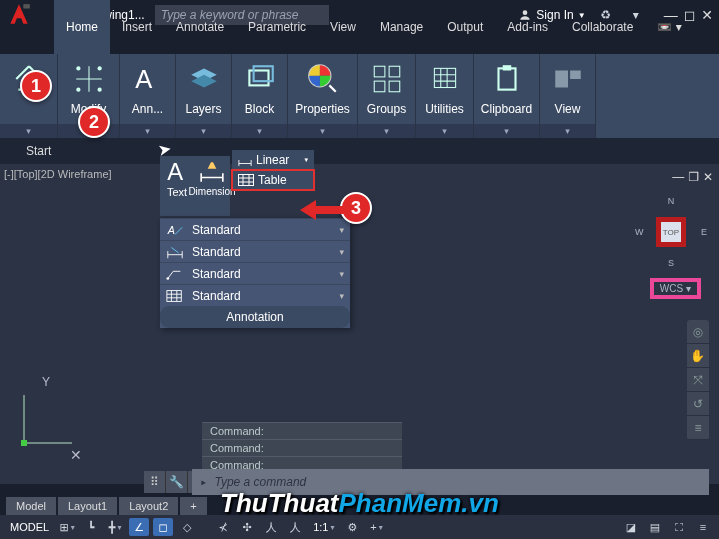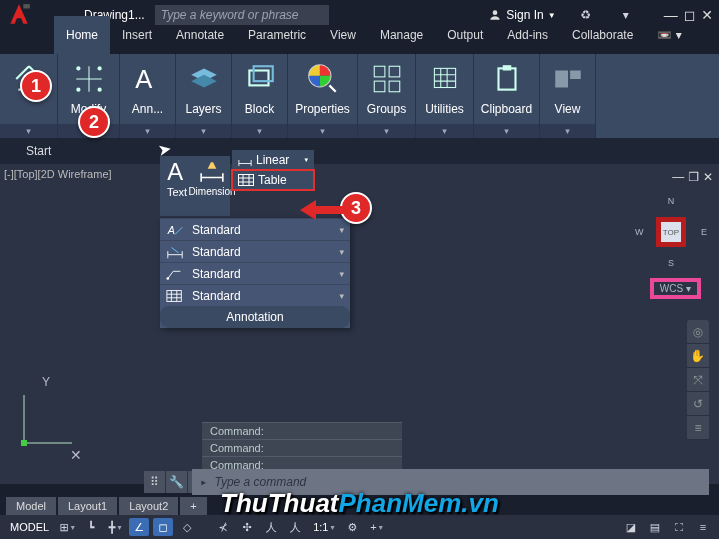--- a/index.html
+++ b/index.html
@@ -4,29 +4,29 @@
 <style>
   * { box-sizing: border-box; margin: 0; padding: 0; font-family: "Segoe UI", Arial, sans-serif; }
   body { background: #1a1f2e; color: #c0c0c0; width: 719px; height: 539px; overflow: hidden; position: relative; font-size: 12px; }
 
   
   .titlebar { background: #1a1f2e; height: 30px; display: flex; align-items: center; padding: 0 6px; }
   .logo { width: 26px; height: 26px; position: relative; display: flex; align-items: flex-end; }
   .logo svg { width: 26px; height: 26px; }
   .fname { margin-left: 52px; color: #fff; font-size: 12px; }
   .search-wrap { margin-left: 10px; background: #3a4050; width: 174px; height: 20px; display: flex; align-items: center; padding: 0 6px; font-style: italic; color: #9aa2b2; }
-  .title-right { margin-left: auto; display: flex; align-items: center; gap: 20px; }
+  .title-right { margin-left: auto; display: flex; align-items: center; gap: 10px; }
   .tbtn { width: 20px; height: 16px; display: flex; align-items: center; justify-content: center; color: #cfd4dd; }
   .signin { color: #fff; font-size: 12px; display: flex; align-items: center; gap: 4px; }
   .wm-btns { display: flex; gap: 6px; margin-left: 8px; }
   .wm-btns span { color: #ddd; font-size: 14px; cursor: default; }
 
   
   .tabs { height: 24px; background: #1a1f2e; display: flex; align-items: flex-end; padding-left: 54px; gap: 0; }
-  .tab { padding: 12px 12px; color: #ddd; font-size: 12px; }
+  .tab { padding: 20px 12px; color: #ddd; font-size: 12px; }
   .tab.active { background: #3b4a63; color: #fff; }
 
   
   .ribbon { background: #3b4a63; height: 84px; display: flex; }
   .panel { border-right: 1px solid #2a3245; position: relative; display: flex; flex-direction: column; align-items: center; justify-content: flex-start; padding: 6px 8px 0 8px; }
   .panel .big-icon { height: 38px; display: flex; align-items: center; justify-content: center; }
   .panel .plabel { margin-top: 4px; color: #fff; font-size: 12px; text-align: center; }
   .drop-strip { position: absolute; bottom: 0; left: 0; right: 0; height: 14px; background: #2f3a52; display: flex; align-items: center; justify-content: center; color: #9ba6bb; font-size: 9px; }
 
   .panel .svgicon { width: 34px; height: 34px; }

